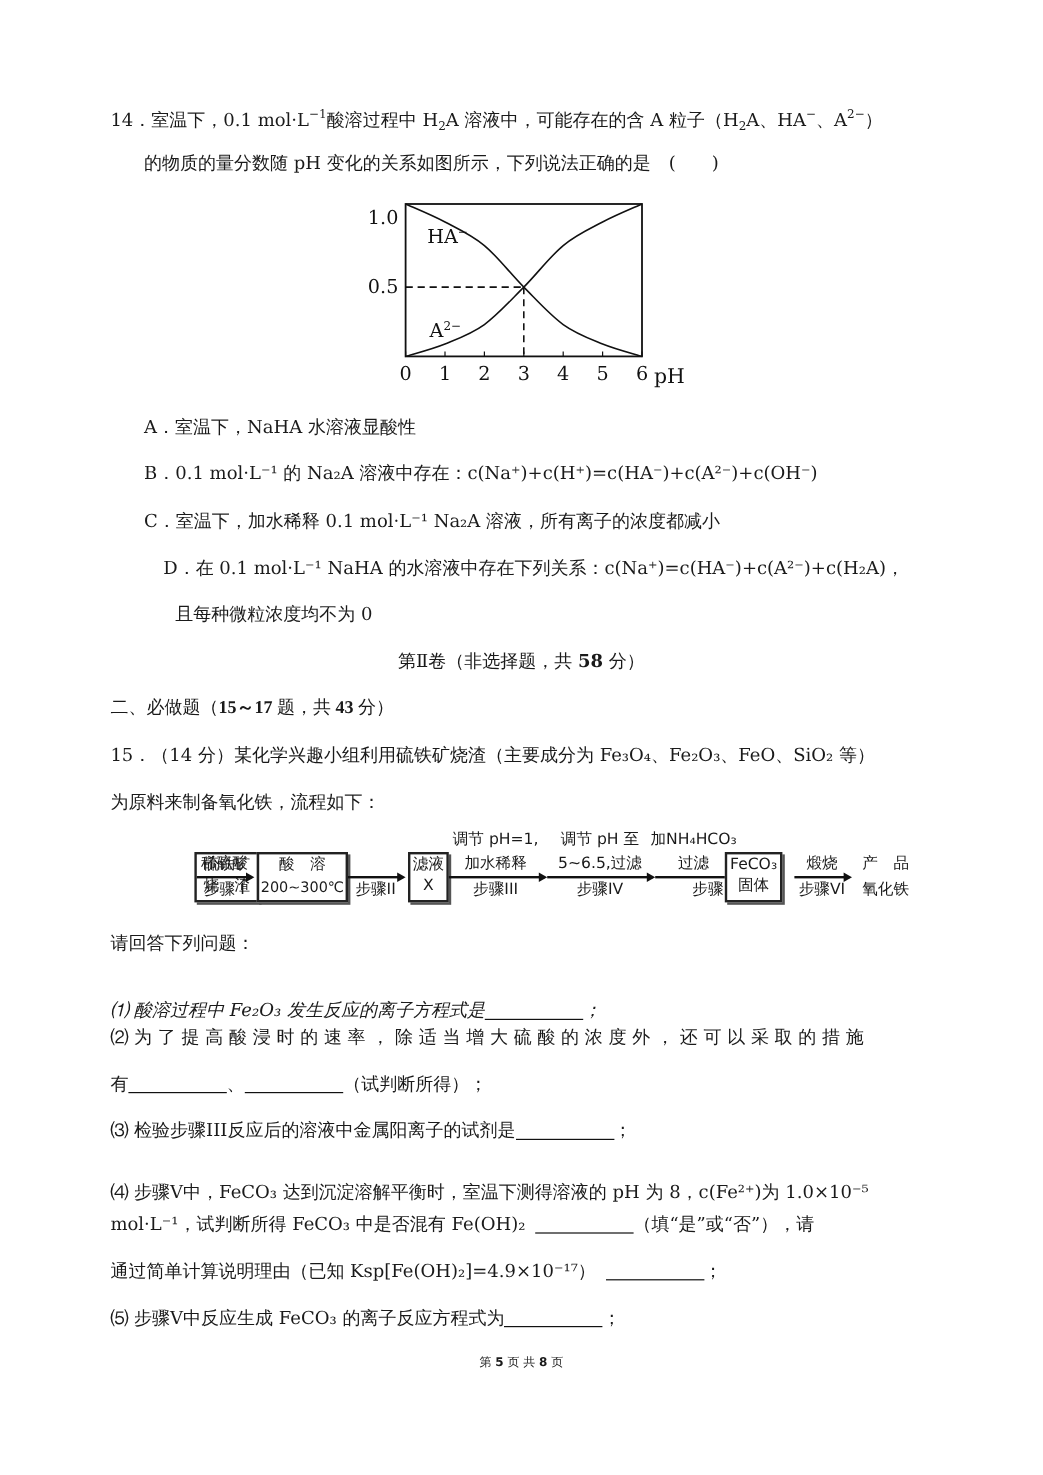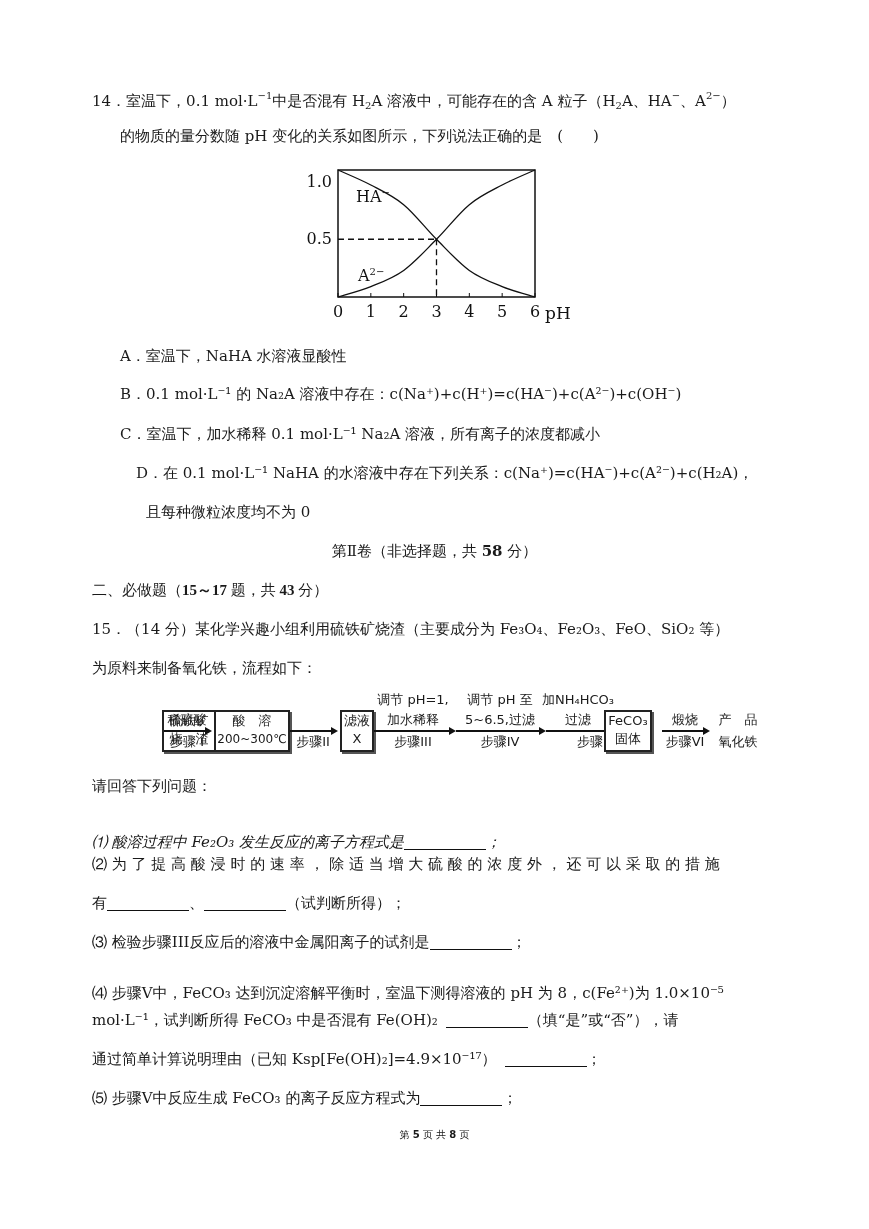--- a/index.html
+++ b/index.html
@@ -19,21 +19,21 @@
          font-family: "DejaVu Sans", sans-serif; font-size: 13px; text-align: center; line-height: 18px; }
   .flbl { position: absolute; font-family: "DejaVu Sans", sans-serif; font-size: 13px; white-space: nowrap; text-align:center; line-height: 16px; }
   .arrow { position: absolute; height: 0; border-top: 2px solid #111; }
   .arrow::after { content: ""; position: absolute; right: -2px; top: -5px; border-left: 7px solid #111; border-top: 4px solid transparent; border-bottom: 4px solid transparent; }
   .footer { position: absolute; top: 1128px; left: 0; width: 869px; text-align: center; font-family: "DejaVu Sans", sans-serif; font-size: 10px; }
 </style>
 </head>
 <body>
 
 <div class="line" style="left:92px; top:86px;">
-  <span>14．</span><span>室温下，0.1 mol·L</span><span class="sup">−1</span><span>中是否混有 H</span><span class="sub">2</span><span>A 溶液中，可能存在的含 A 粒子（H</span><span class="sub">2</span><span>A、HA</span><span class="sup">−</span><span>、A</span><span class="sup">2−</span><span>）</span>
+  <span>14．</span><span>室温下，0.1 mol·L</span><span class="sup">−1</span><span>酸溶过程中 H</span><span class="sub">2</span><span>A 溶液中，可能存在的含 A 粒子（H</span><span class="sub">2</span><span>A、HA</span><span class="sup">−</span><span>、A</span><span class="sup">2−</span><span>）</span>
 </div>
 <div class="line" style="left:120px; top:126px;">的物质的量分数随 pH 变化的关系如图所示，下列说法正确的是　(　　)</div>
 
 <svg class="chart" id="chart" width="290" height="170">
   <rect id="plot-frame" fill="none" stroke="#111" stroke-width="1.5" x="38" y="10" width="197" height="127"></rect>
   <g id="ticks">
       <line x1="38" x2="38" y1="137" y2="133" stroke="#111" stroke-width="1"></line>
       <text x="38" y="157" text-anchor="middle" font-family="DejaVu Serif, serif" font-size="16" fill="#111">0</text>
       <line x1="70.83333333333333" x2="70.83333333333333" y1="137" y2="133" stroke="#111" stroke-width="1"></line>
       <text x="70.83333333333333" y="157" text-anchor="middle" font-family="DejaVu Serif, serif" font-size="16" fill="#111">1</text>

